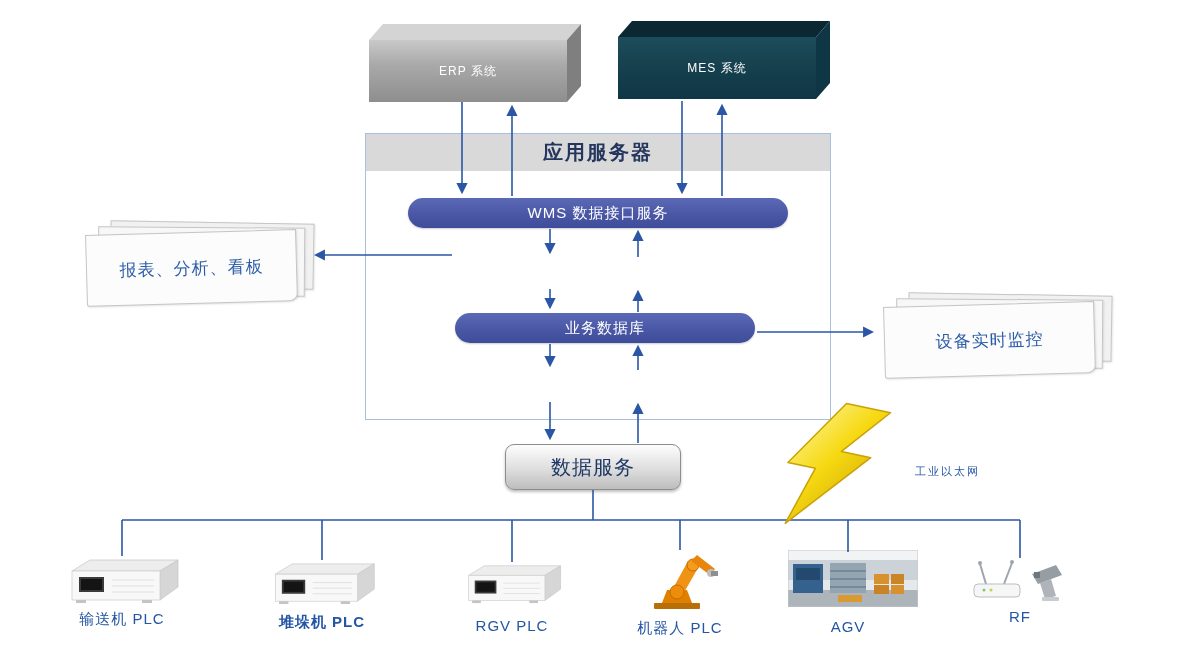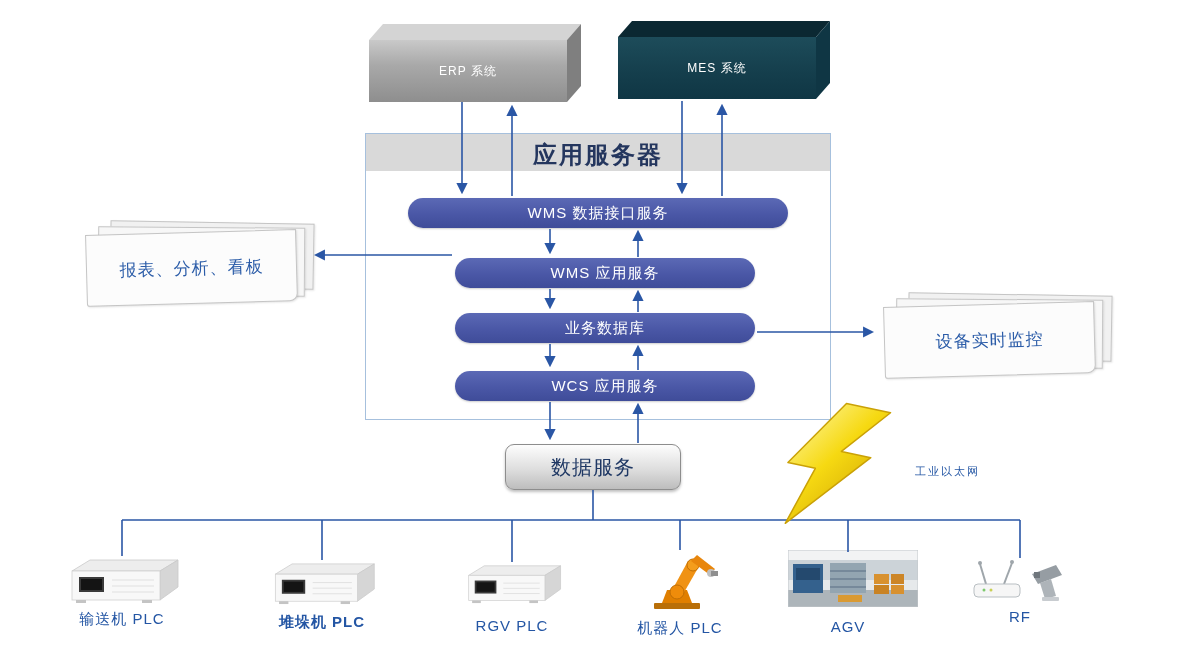--- a/index.html
+++ b/index.html
@@ -20,22 +20,22 @@
   .erp .f-front { background:linear-gradient(180deg,#c9c9c9 0%,#a9a9a9 40%,#8e8e8e 100%); }
   .mes .f-top  { clip-path:polygon(14px 0, 212px 0, 198px 16px, 0 16px); background:#0b2832; }
   .mes .f-side { clip-path:polygon(198px 16px, 212px 0, 212px 62px, 198px 78px); background:#0f3644; }
   .mes .f-front { background:linear-gradient(180deg,#1d4c5a 0%,#153f4d 55%,#0f3644 100%); }
   
   .server-box {
     position:absolute; left:365px; top:133px; width:466px; height:287px;
     border:1px solid #a6c0dd; background:#ffffff; box-sizing:border-box;
   }
   .server-header {
-    height:37px; background:#d9d9d9; display:flex; align-items:flex-end; justify-content:center;
-    font-size:24px; font-weight:bold; color:#24365e; letter-spacing:2px;
+    height:37px; background:#d9d9d9; display:flex; align-items:center; justify-content:center;
+    font-size:20px; font-weight:bold; color:#24365e; letter-spacing:2px;
   }
   
   .pill {
     position:absolute; height:30px; border-radius:15px;
     background:linear-gradient(180deg,#5b69b5 0%,#4a57a6 55%,#3f4c99 100%);
     color:#ffffff; display:flex; align-items:center; justify-content:center;
     font-size:15px; letter-spacing:1px; box-shadow:0 1px 2px rgba(0,0,0,.2);
   }
   .pill1 { left:408px; top:198px; width:380px;align-items:center; }
   .pill2 { left:455px; top:258px; width:300px; }
@@ -100,28 +100,22 @@
 
   <div class="server-box">
     <div class="server-header">
       <span>应用服务器</span>
     </div>
   </div>
 
   <div class="pill pill1">
     <span>WMS 数据接口服务</span>
   </div>
-  <div class="pill pill2">
-    <span>WMS 应用服务</span>
-  </div>
   <div class="pill pill3">
     <span>业务数据库</span>
-  </div>
-  <div class="pill pill4">
-    <span>WCS 应用服务</span>
   </div>
 
   <div class="note note-left">
     <div class="sheet s3"></div>
     <div class="sheet s2"></div>
     <div class="sheet s1">
       <span>报表、分析、看板</span>
     </div>
   </div>
   <div class="note note-right">

